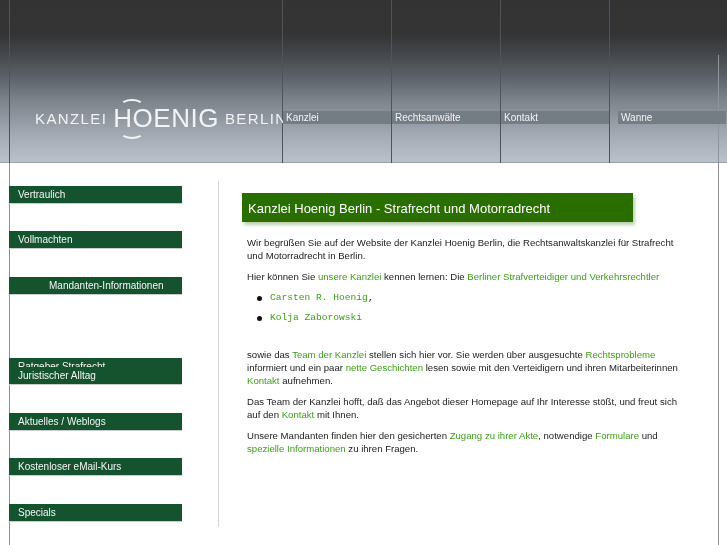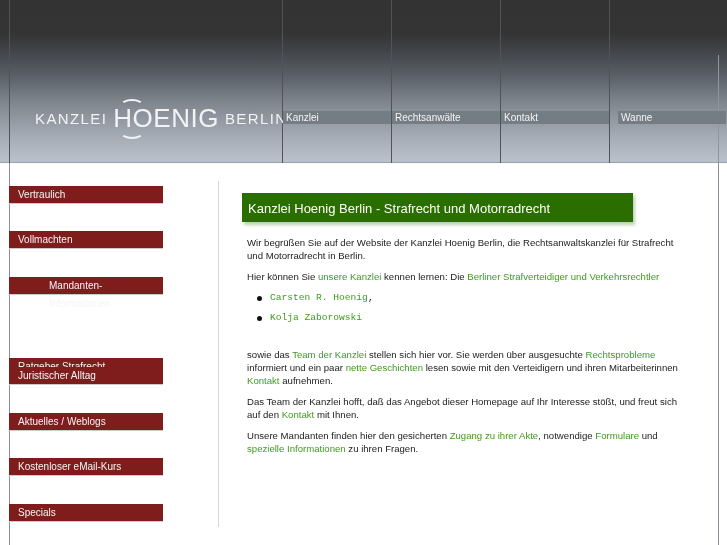--- a/index.html
+++ b/index.html
@@ -26,21 +26,21 @@
   #logo .arc.bot { bottom:-5px; border-top-color:transparent; border-left-color:transparent; border-right-color:transparent; }
 
   #topnav { position:absolute; left:283px; top:111px; height:13px; }
   .navitem {
     position:absolute; top:0; height:13px; background:#747c84;
     color:#f4f5f6; font-size:10px; line-height:13px; padding-left:3px; box-sizing:border-box;
     cursor:pointer;
   }
   #sidebar { position:absolute; left:9px; top:0; }
   .side-item {
-    position:absolute; left:0; width:154px; height:18px; background:#7f1d1d;
+    position:absolute; left:0; width:173px; height:18px; background:#14532d;
     color:#f4f5f6; font-size:10px; line-height:18px; padding-left:9px; box-sizing:border-box;
     border-bottom:1px solid #c8ccd0; cursor:pointer;
   }
   #leftedge { position:absolute; left:9px; top:163px; width:1px; height:382px; background:#8a9199; }
   #divider { position:absolute; left:218px; top:181px; width:1px; height:346px; background:#d3d7db; }
   #rightedge { position:absolute; left:718px; top:163px; width:1px; height:382px; background:#8a9199; }
 
   #title-bar {
     position:absolute; left:242px; top:193px; width:391px; height:29px;
     background:#2a6e00; color:#ffffff; font-size:13px; line-height:32px; padding-left:6px; box-sizing:border-box;

